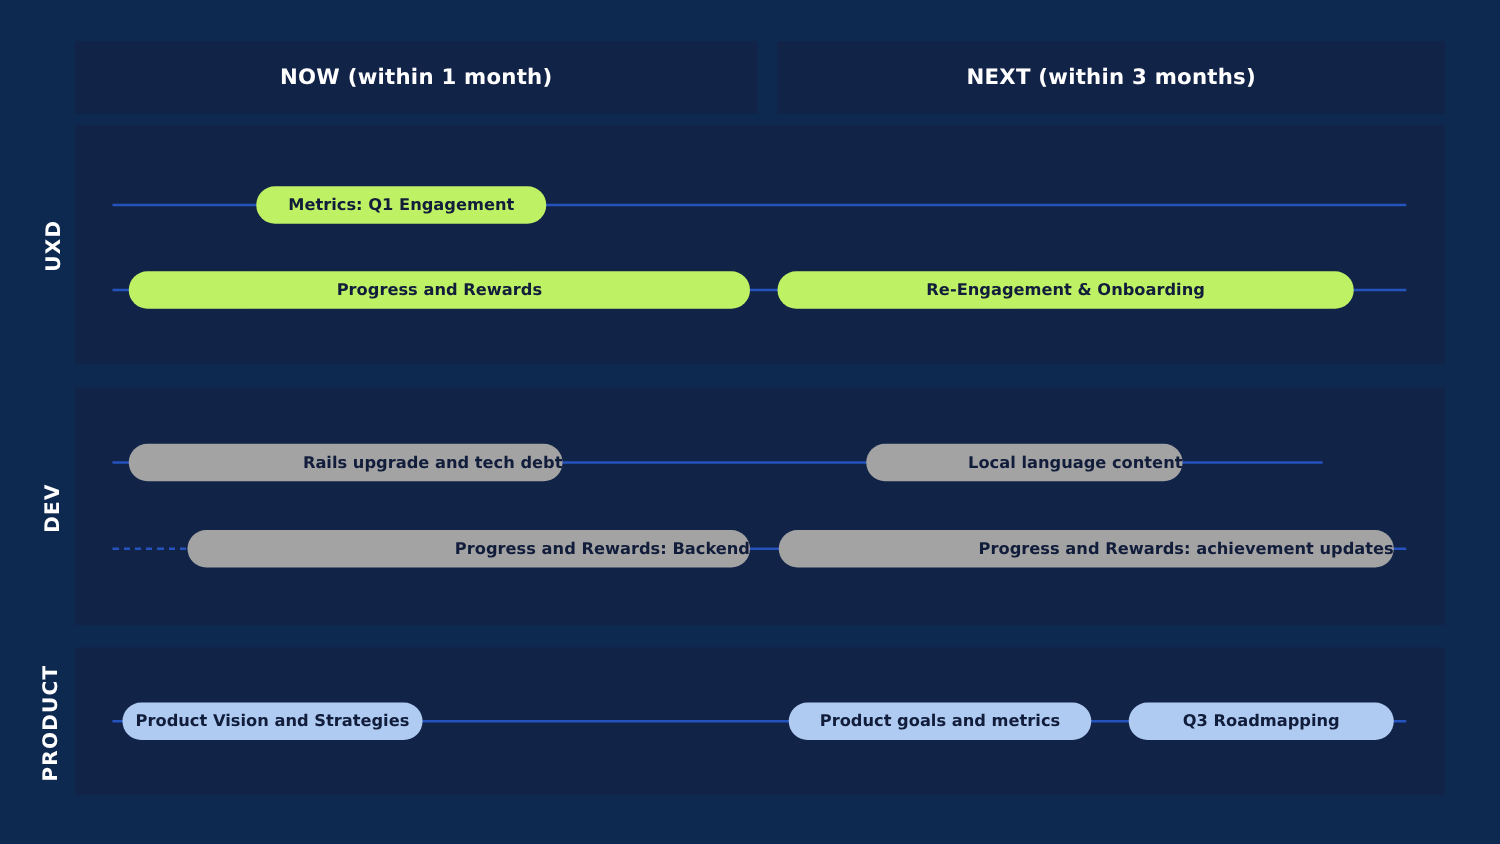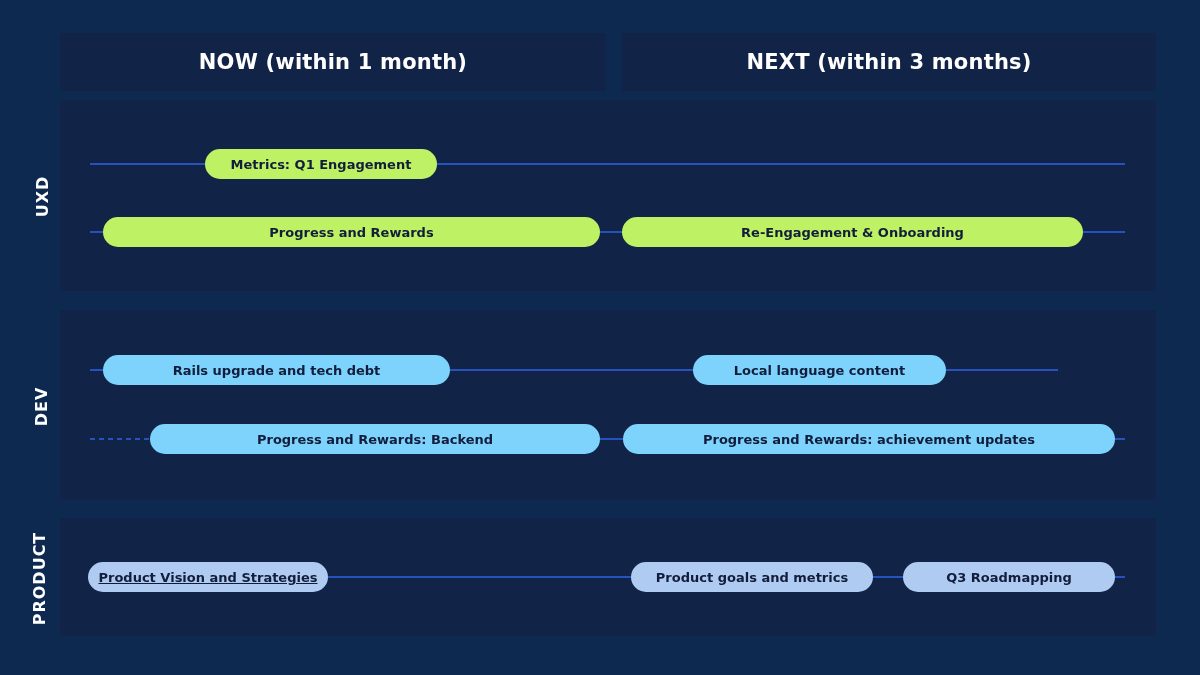--- a/index.html
+++ b/index.html
@@ -8,21 +8,21 @@
     background: #0D2950;
     font-family: "DejaVu Sans", "Liberation Sans", sans-serif;
     overflow: hidden; position: relative;
   }
   .canvas { position: absolute; left: 0; top: 0; width: 1200px; height: 675px; }
 
   .col-header {
     position: absolute; top: 33px; height: 58px;
     background: #122348;
     display: flex; align-items: center; justify-content: center;
-    color: #FFFFFF; font-weight: bold; font-size: 21px; letter-spacing: 0.2px;
+    color: #FFFFFF; font-weight: bold; font-size: 17px; letter-spacing: 0.2px;
   }
   .lane-panel { position: absolute; left: 60px; width: 1096px; background: #122348; }
   .rot {
     position: absolute;
     color: #FFFFFF; font-weight: bold; font-size: 16px; letter-spacing: 1px;
     white-space: nowrap;
     transform: rotate(-90deg);
     transform-origin: center center;
   }
 
@@ -35,21 +35,21 @@
     background: repeating-linear-gradient(90deg, #2553BD 0 5px, transparent 5px 9px);
   }
 
   .pill {
     position: absolute; height: 30px; border-radius: 16px;
     display: flex; align-items: center; justify-content: center;
     font-weight: bold; font-size: 13px; color: #111D3B;
     white-space: nowrap; cursor: pointer;
   }
   .pill-uxd { background: #bef264; }
-  .pill-dev { background: #7dd3fc; }
+  .pill-dev { background: #a3a3a3; justify-content: flex-end; }
   .pill-product { background: #AFCBF1; }
 </style>
 </head>
 <body>
 
 <div class="canvas">
 
   <div class="col-header" style="left:60px; width:546px;">
     <span>NOW (within 1 month)</span>
   </div>
@@ -89,21 +89,21 @@
   <div class="tline-dashed" style="left:90px; top:438px; width:60px;"></div>
   <div class="tline" style="left:150px; top:438px; width:975px;"></div>
   <div class="pill pill-dev" style="left:623px; top:424px; width:492px;">
     <span>Progress and Rewards: achievement updates</span>
   </div>
   <div class="pill pill-dev" style="left:150px; top:424px; width:450px;">
     <span>Progress and Rewards: Backend</span>
   </div>
 
   <div class="tline" style="left:90px; top:576px; width:1035px;"></div>
-  <div class="pill pill-product" style="left:88px; top:562px; width:240px;text-decoration:underline;">
+  <div class="pill pill-product" style="left:98px; top:562px; width:240px;">
     <span>Product Vision and Strategies</span>
   </div>
   <div class="pill pill-product" style="left:631px; top:562px; width:242px;">
     <span>Product goals and metrics</span>
   </div>
   <div class="pill pill-product" style="left:903px; top:562px; width:212px;">
     <span>Q3 Roadmapping</span>
   </div>
 
 </div>

